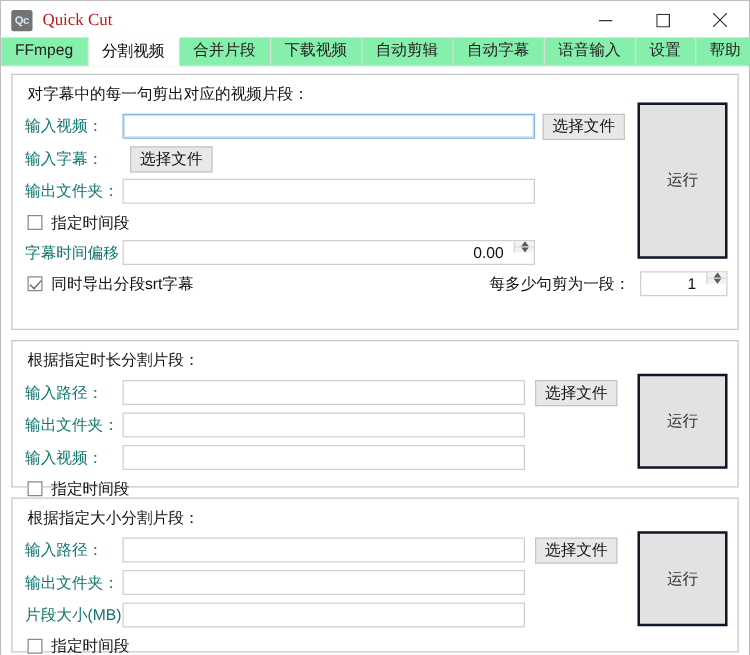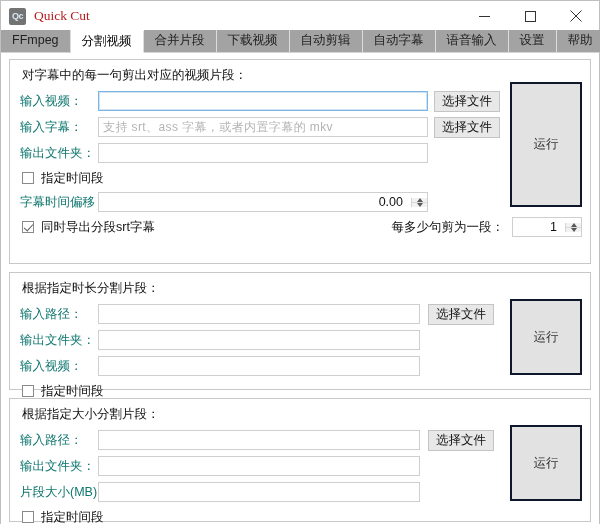--- a/index.html
+++ b/index.html
@@ -88,21 +88,21 @@
     padding-left: 0px;
     position: relative;
     z-index: 2;
   }
   .tab {
     height: 22px;
     line-height: 21px;
     padding: 0 11px;
     font-size: 12.5px;
     color: #222;
-    background: #a3a3a3;
+    background: #86efac;
     border-right: 1px solid #dcdcdc;
     box-sizing: border-box;
     white-space: nowrap;
     cursor: default;
     font-family: "Liberation Sans", sans-serif;
   }
   .tab.active {
     background: #ffffff;
     border-bottom: 1px solid #ffffff;
     margin-bottom: -1px;
@@ -241,21 +241,21 @@
   }
   .cb-label {
     font-size: 12.5px;
     color: #111;
     white-space: nowrap;
   }
 
   
   .spin {
     display: flex;
-    align-items: center;
+    align-items: flex-start;
     height: 20px;
     box-sizing: border-box;
     border: 1px solid #cfcfcf;
     background: #fff;
   }
   .spin-val {
     flex: 1 1 auto;
     text-align: right;
     font-size: 12.5px;
     color: #111;
@@ -371,21 +371,20 @@
       <div class="group-title">对字幕中的每一句剪出对应的视频片段：</div>
 
       <div class="row">
         <div class="field-label">输入视频：</div>
         <input class="text focused" style="width: 330px;" value="" placeholder="">
         <div class="btn" style="margin-left:6px;">选择文件</div>
       </div>
 
       <div class="row">
         <div class="field-label">输入字幕：</div>
-        <input class="text" style="width: 330px;" value="" placeholder="支持 srt、ass 字幕，或者内置字幕的 mkv">
         <div class="btn" style="margin-left:6px;">选择文件</div>
       </div>
 
       <div class="row">
         <div class="field-label">输出文件夹：</div>
         <input class="text" style="width: 330px;" value="">
       </div>
 
       <div class="checkrow">
         <div class="cb"></div>

